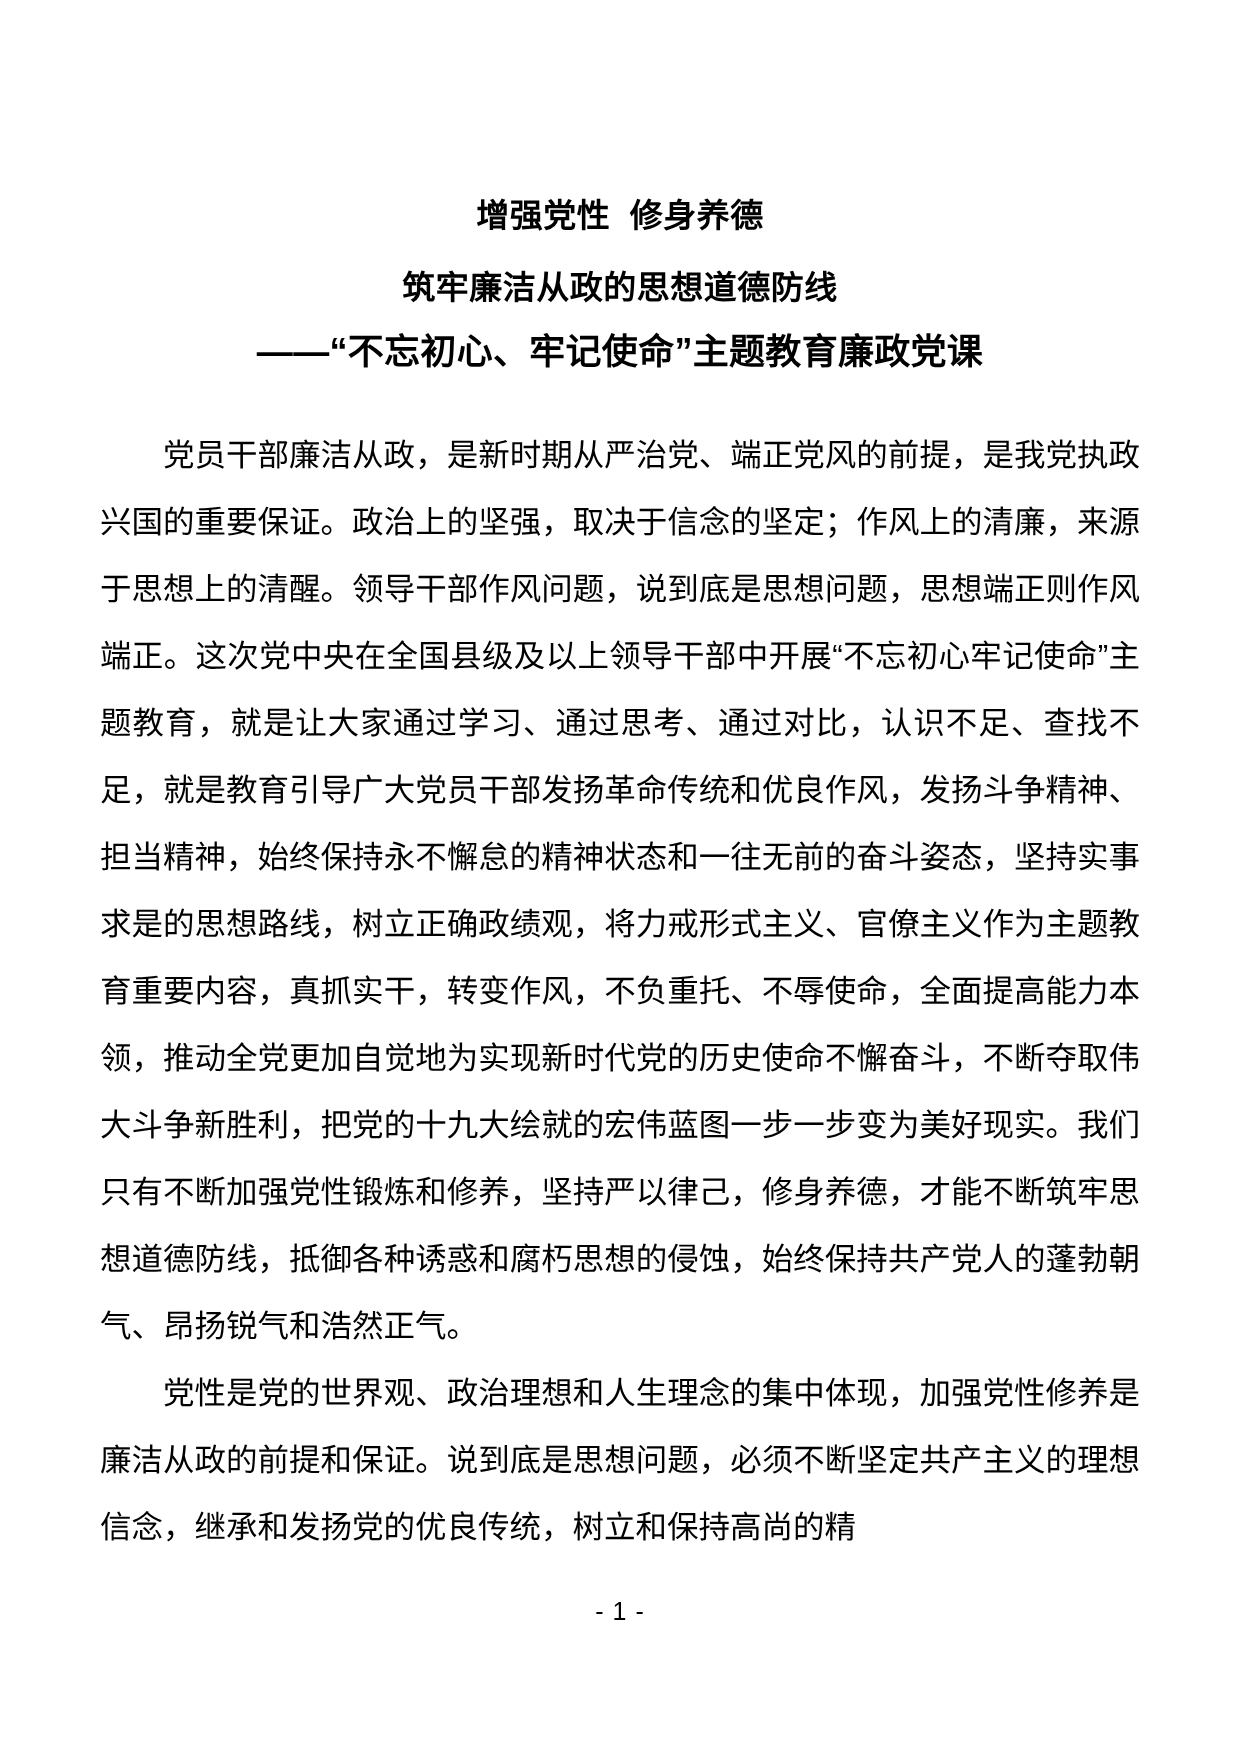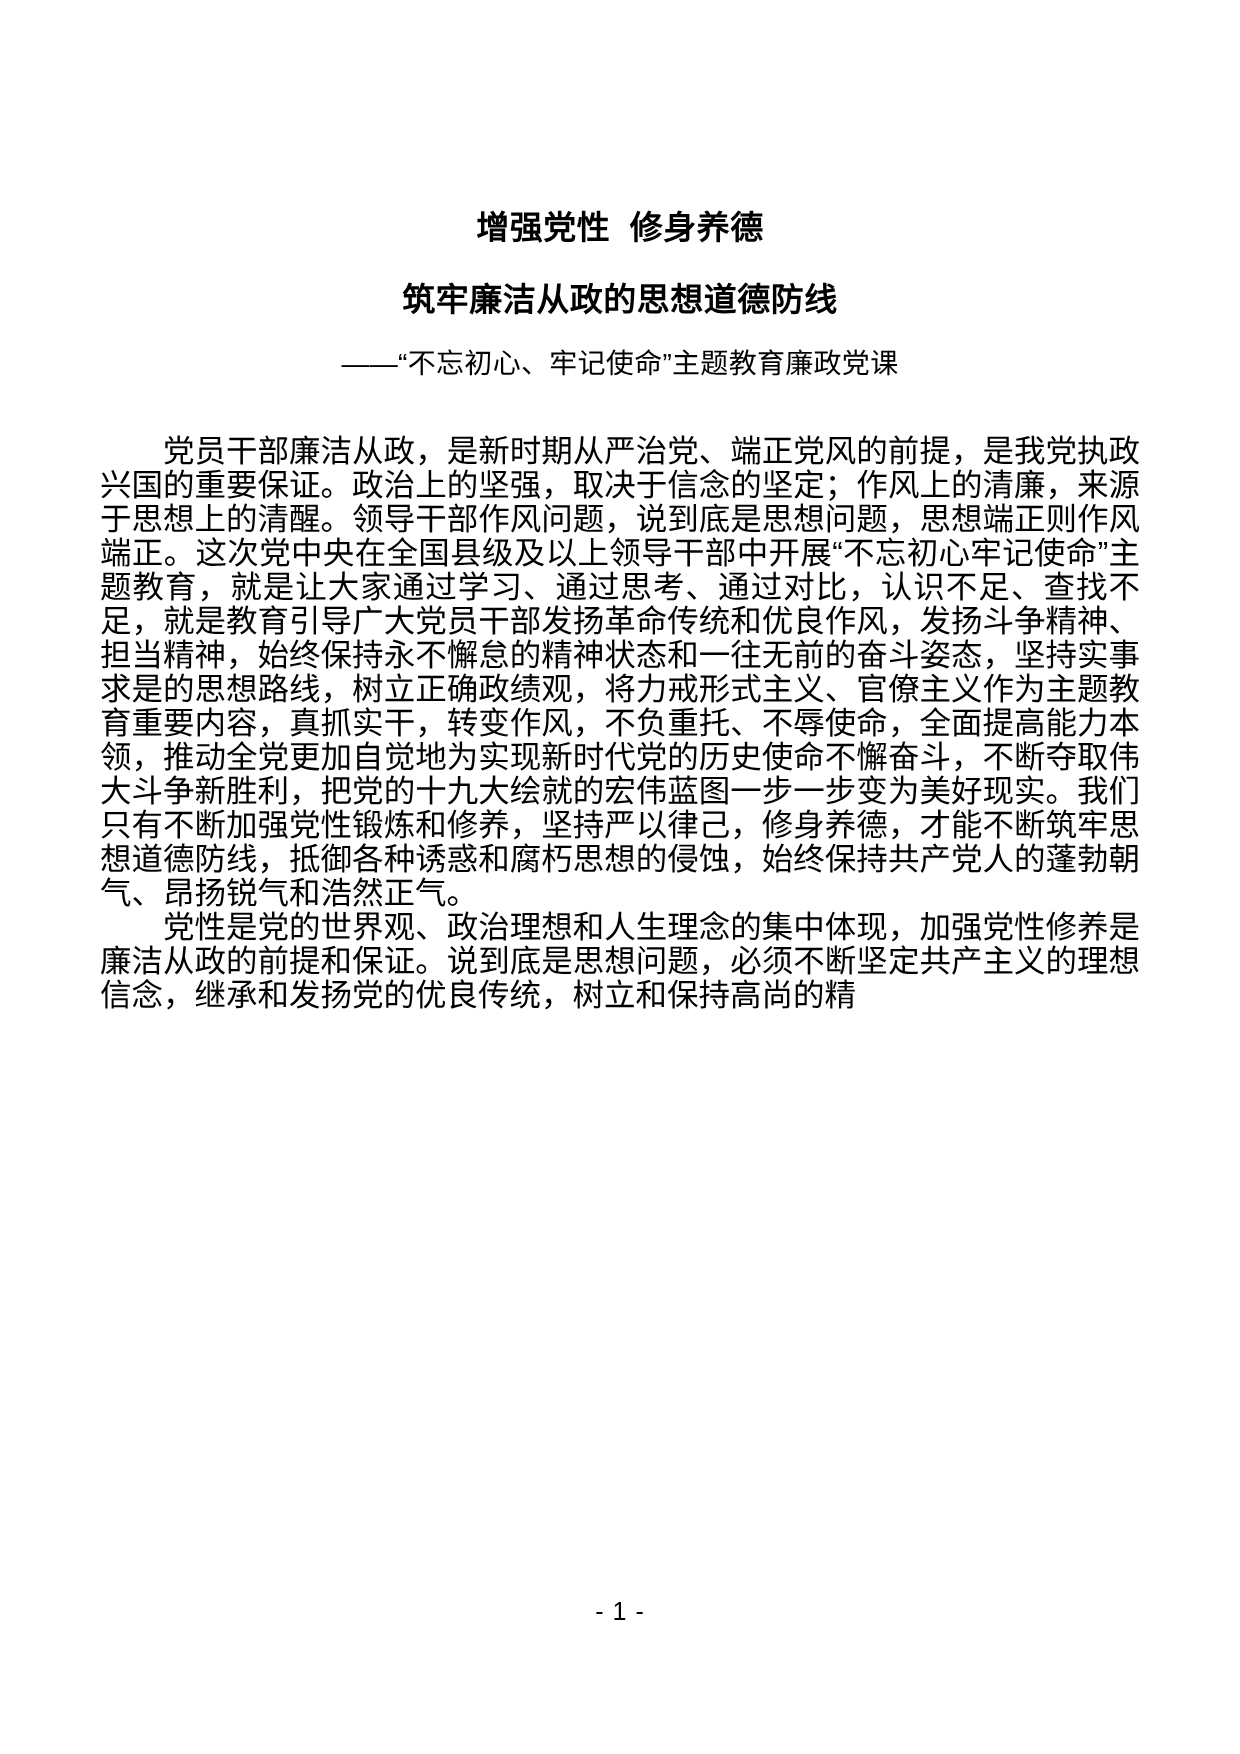--- a/index.html
+++ b/index.html
@@ -17,54 +17,54 @@
     width: 1240px;
     height: 1754px;
     margin: 0 auto;
     background: #ffffff;
     box-sizing: border-box;
     overflow: hidden;
   }
   .content {
     position: absolute;
     left: 100px;
-    top: 16px;
+    top: 4px;
     width: 1040px;
   }
 
   
   .title-block {
     padding-top: 186px;
     text-align: center;
   }
   .doc-title-line {
     font-size: 33px;
     font-weight: bold;
     line-height: 52px;
     letter-spacing: 0.5px;
     white-space: pre;
   }
   .doc-title-line.second {
     margin-top: 20px;
   }
   .doc-subtitle {
-    font-size: 28px;
-    font-weight: normal;
+    font-size: 36px;
+    font-weight: bold;
     line-height: 52px;
     margin-top: 12px;
     letter-spacing: 0.3px;
   }
 
   
   .body-block {
     margin-top: 44px;
   }
   .para {
     font-size: 31.5px;
-    line-height: 34px;
+    line-height: 67px;
     text-align: justify;
     text-justify: inter-ideograph;
     text-align-last: left;
     margin: 0;
     text-indent: 63px;
     word-break: break-all;
   }
   .para.heading-para {
     text-align: left;
   }

